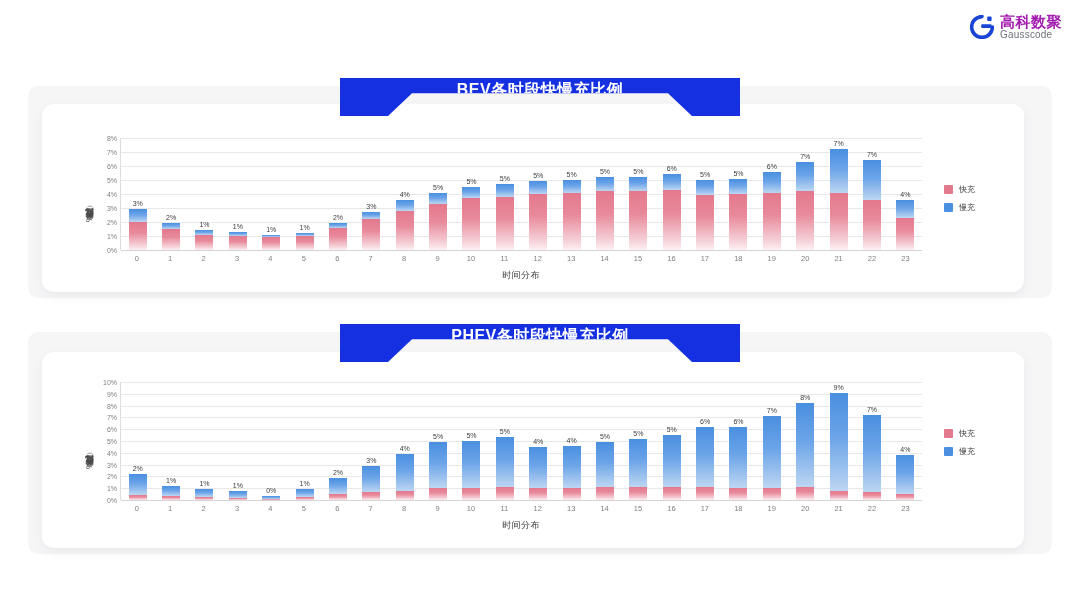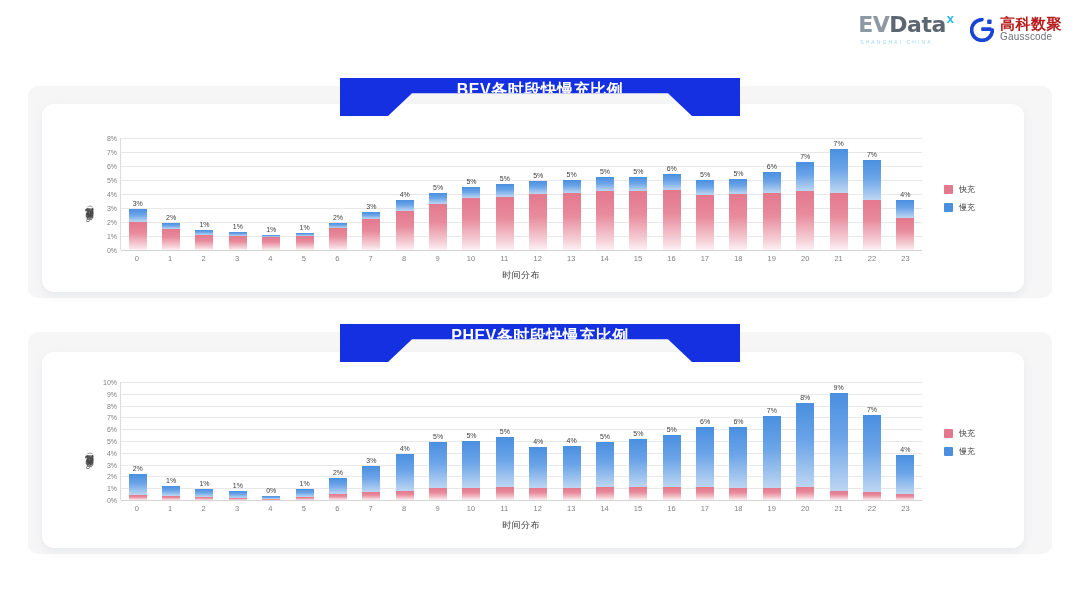--- a/index.html
+++ b/index.html
@@ -25,21 +25,21 @@
   }
   .evdata-word .ev { color: #8d99a3; }
   .evdata-x { font-size: 13px; color: #29b6e8; font-weight: 700; margin-left:1px; margin-top:-3px;}
   .evdata-sub {
     font-size: 5px; letter-spacing: 2.1px; color: #9fd9ee;
     margin-top: 3px; margin-left: 2px; text-transform: uppercase;
   }
   .gauss { display: flex; align-items: center; gap: 6px; }
   .gauss-mark { width: 24px; height: 24px; flex: 0 0 24px; }
   .gauss-text { display: flex; flex-direction: column; line-height: 1.05; }
-  .gauss-cn { font-size: 15px; font-weight: 700; color: #b91c1c; letter-spacing: 0.5px; }
+  .gauss-cn { font-size: 15px; font-weight: 700; color: #a21caf; letter-spacing: 0.5px; }
   .gauss-en { font-size: 10px; color: #6d7378; letter-spacing: 0.2px; }
 
   
   .outer-card {
     position: absolute; left: 28px; width: 1024px;
     background: #f6f6f7; border-radius: 10px;
   }
   .outer-card.c1 { top: 86px; height: 212px; }
   .outer-card.c2 { top: 332px; height: 222px; }
   .inner-card {
@@ -136,27 +136,20 @@
   .legend-swatch { width: 9px; height: 9px; border-radius: 1px; }
   .legend-text { font-size: 8px; color: #3c3c3c; }
 </style>
 </head>
 <body>
 
 <div class="page">
 
   <div class="logo-bar">
 
-    <div class="evdata">
-      <div class="evdata-row">
-        <span class="evdata-word"><span class="ev">EV</span><span>Data</span></span>
-        <span class="evdata-x">x</span>
-      </div>
-      <div class="evdata-sub">shanghai china</div>
-    </div>
 
     <div class="gauss">
       <span class="gauss-mark">
         <svg viewBox="0 0 24 24" width="24" height="24">
           <path d="M12 1.6A10.4 10.4 0 1 0 22.4 12" fill="none" stroke="#1a44d6" stroke-width="3.6" stroke-linecap="round"></path>
           <rect x="11.2" y="9.3" width="10.4" height="3.6" rx="1" fill="#1a44d6"></rect>
           <rect x="17.2" y="1.6" width="4.4" height="4.4" rx="1" fill="#1a44d6"></rect>
         </svg>
       </span>
       <span class="gauss-text">

